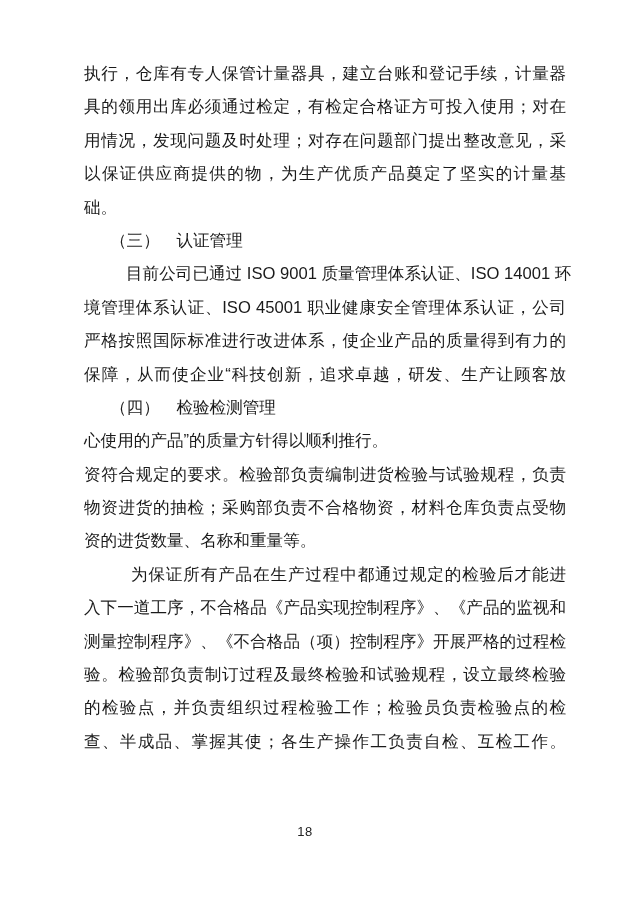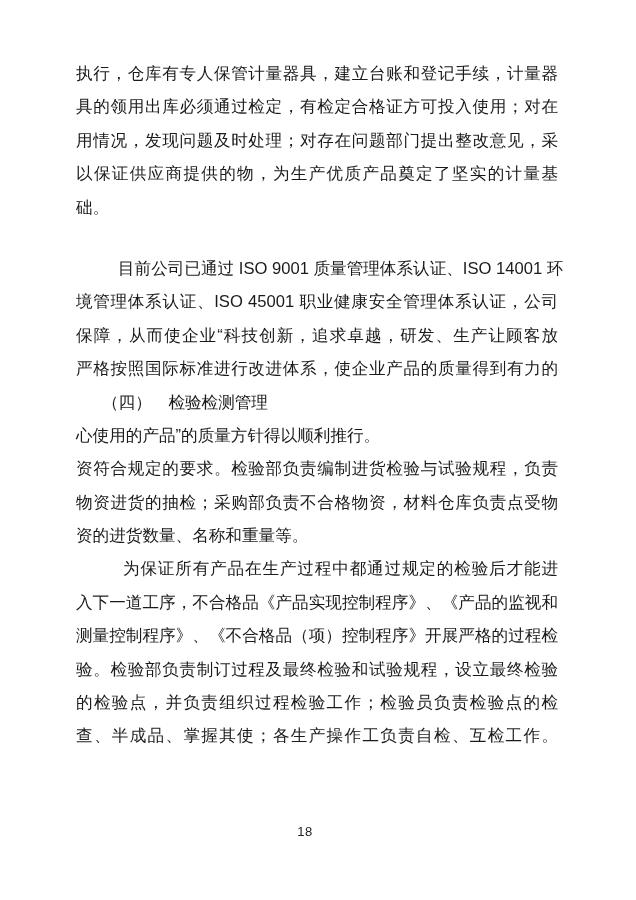--- a/index.html
+++ b/index.html
@@ -9,21 +9,21 @@
     font-family: "Liberation Sans", "DejaVu Sans", sans-serif;
   }
   .page {
     position: relative;
     width: 636px; height: 900px;
     background: #ffffff;
     overflow: hidden;
   }
   .textblock {
     position: absolute;
-    left: 76px; top: 57px;
+    left: 84px; top: 57px;
     width: 482px;
     font-size: 16.6px;
     line-height: 33.4px;
     color: #1a1a1a;
     
     font-family: "Liberation Sans", "DejaVu Sans", serif;
   }
   .line {
     white-space: nowrap;
     height: 33.4px;
@@ -48,24 +48,25 @@
 </head>
 <body>
 
 <div class="page">
   <div class="textblock">
       <div class="line j">执行，仓库有专人保管计量器具，建立台账和登记手续，计量器</div>
       <div class="line j">具的领用出库必须通过检定，有检定合格证方可投入使用；对在</div>
       <div class="line j">用情况，发现问题及时处理；对存在问题部门提出整改意见，采</div>
       <div class="line j">以保证供应商提供的物，为生产优质产品奠定了坚实的计量基</div>
       <div class="line">础。</div>
-      <div class="line j" style="padding-left: 42px; margin-top: 28px;">目前公司已通过 ISO 9001 质量管理体系认证、ISO 14001 环</div>
+      <div class="line" style="padding-left: 26px;">（三）　认证管理</div>
+      <div class="line j" style="padding-left: 42px;">目前公司已通过 ISO 9001 质量管理体系认证、ISO 14001 环</div>
       <div class="line j">境管理体系认证、ISO 45001 职业健康安全管理体系认证，公司</div>
+      <div class="line j">严格按照国际标准进行改进体系，使企业产品的质量得到有力的</div>
       <div class="line j">保障，从而使企业“科技创新，追求卓越，研发、生产让顾客放</div>
-      <div class="line j">严格按照国际标准进行改进体系，使企业产品的质量得到有力的</div>
       <div class="line" style="padding-left: 26px;">（四）　检验检测管理</div>
       <div class="line">心使用的产品”的质量方针得以顺利推行。</div>
       <div class="line j">资符合规定的要求。检验部负责编制进货检验与试验规程，负责</div>
       <div class="line j">物资进货的抽检；采购部负责不合格物资，材料仓库负责点受物</div>
       <div class="line">资的进货数量、名称和重量等。</div>
       <div class="line j" style="padding-left: 47px;">为保证所有产品在生产过程中都通过规定的检验后才能进</div>
       <div class="line j">入下一道工序，不合格品《产品实现控制程序》、《产品的监视和</div>
       <div class="line j">测量控制程序》、《不合格品（项）控制程序》开展严格的过程检</div>
       <div class="line j">验。检验部负责制订过程及最终检验和试验规程，设立最终检验</div>
       <div class="line j">的检验点，并负责组织过程检验工作；检验员负责检验点的检</div>

